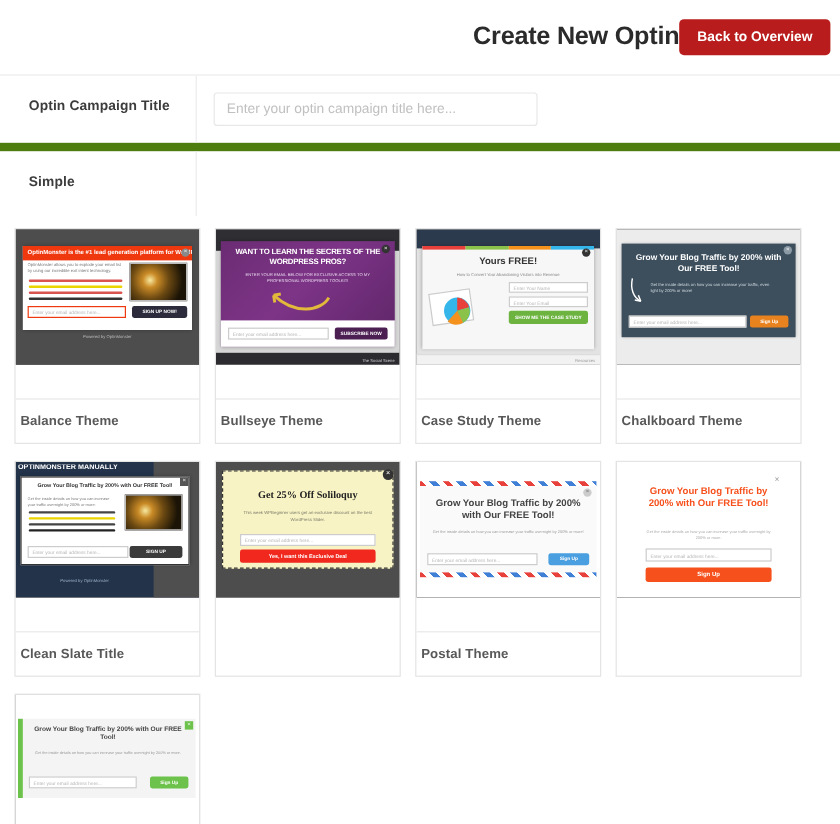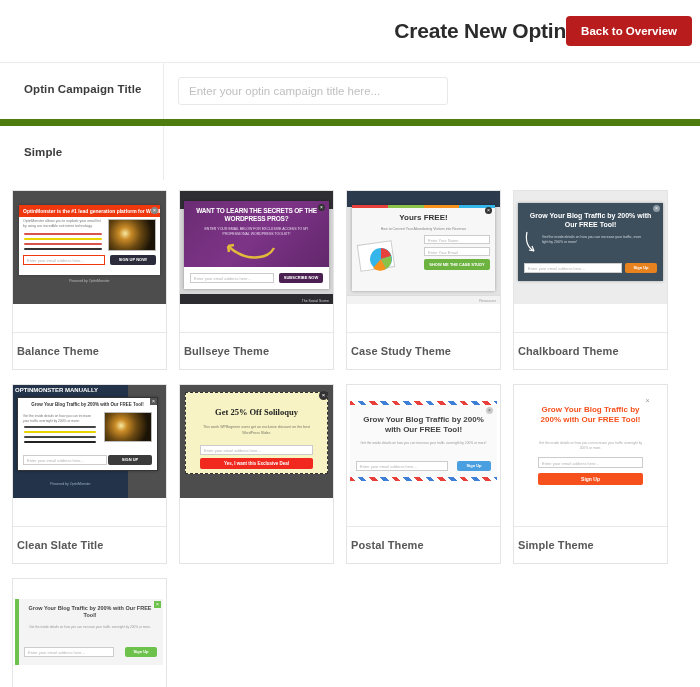--- a/index.html
+++ b/index.html
@@ -350,21 +350,20 @@
       <div class="theme-preview">
         <div class="pv" style="background:#fff;"></div>
         <div class="modal" style="left:6px;top:8px;right:6px;height:96px;background:#fff;box-shadow:none;">
           <div class="tx" style="left:14px;right:14px;top:12px;font-size:8px;font-weight:bold;color:#f6511d;white-space:normal;line-height:10px;">Grow Your Blog Traffic by 200% with Our FREE Tool!</div>
           <div class="tx" style="left:18px;right:18px;top:48px;font-size:3.3px;color:#aaa;white-space:normal;line-height:5px;">Get the inside details on how you can increase your traffic overnight by 200% or more.</div>
           <div class="inp-mini" style="left:18px;right:18px;width:auto;top:64px;height:11px;line-height:11px;">Enter your email address here...</div>
           <div class="btn-mini" style="left:18px;right:18px;width:auto;top:80px;height:12px;line-height:12px;font-size:5px;background:#f6511d;">Sign Up</div>
         </div>
         <div class="closeX" style="right:16px;top:12px;background:transparent;color:#999;font-size:7px;">×</div>
       </div>
-      <div class="theme-label">Simple Theme</div>
     </div>
 
     <div class="theme-card">
       <div class="theme-preview">
         <div class="pv" style="background:#fff;"></div>
         <div class="modal" style="left:2px;top:20px;right:3px;height:66px;background:#f4f4f4;box-shadow:none;">
           <div class="target-accent"></div>
           <div class="tx" style="left:10px;right:8px;top:6px;font-size:5.5px;font-weight:bold;color:#444;white-space:normal;line-height:7px;">Grow Your Blog Traffic by 200% with Our FREE Tool!</div>
           <div class="tx" style="left:14px;right:12px;top:26px;font-size:3.2px;color:#9a9a9a;white-space:normal;line-height:4.5px;">Get the inside details on how you can increase your traffic overnight by 200% or more.</div>
           <div class="inp-mini" style="left:9px;bottom:8px;width:90px;height:10px;">Enter your email address here...</div>

